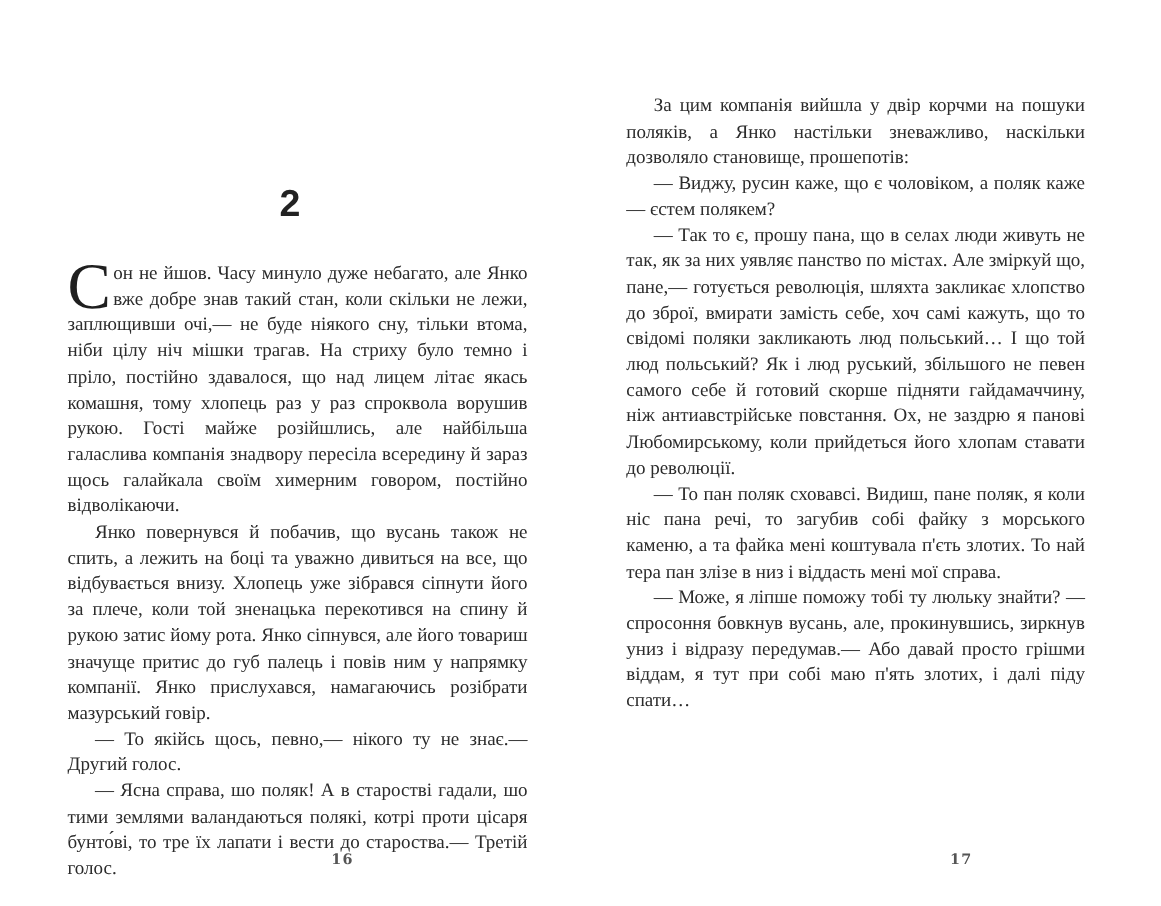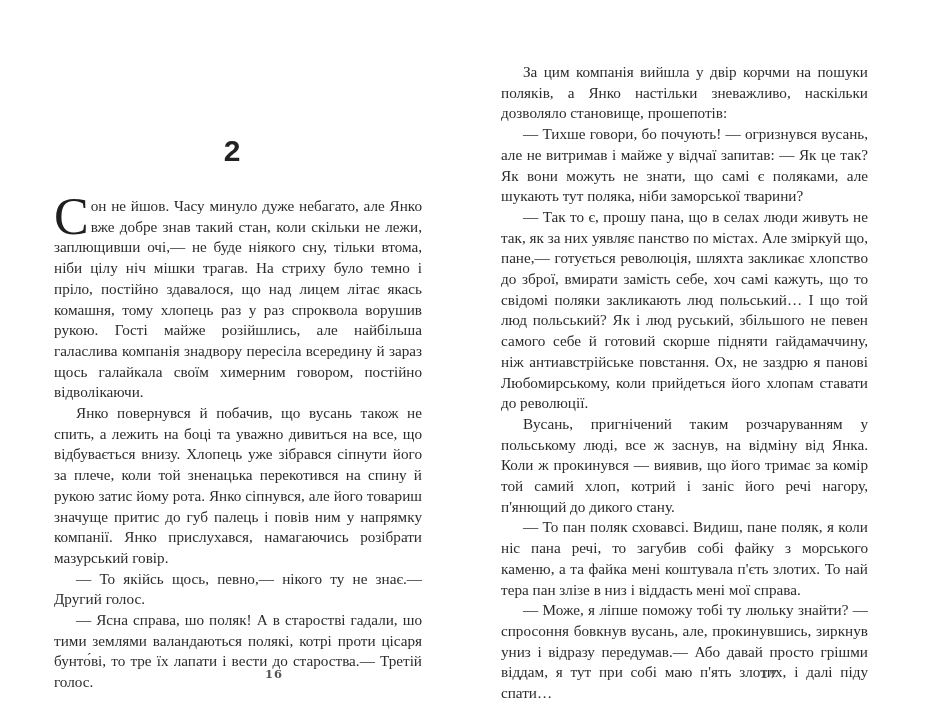--- a/index.html
+++ b/index.html
@@ -10,21 +10,21 @@
     body {
       width: 929px;
       height: 725px;
       position: relative;
       overflow: hidden;
       font-family: "Liberation Serif", "DejaVu Serif", serif;
       color: #2a2a2a;
     }
     .page {
       position: absolute;
-      top: 0;
+      top: 13px;
       height: 607px;
     }
     .page-left { left: 0; width: 464px; }
     .page-right { left: 465px; width: 464px; }
 
     .chapter-number {
       position: absolute;
       left: 0;
       width: 464px;
       top: 134px;
@@ -94,21 +94,20 @@
     <p>— То якійсь щось, певно,— нікого ту не знає.— Другий голос.</p>
     <p>— Ясна справа, шо поляк! А в старостві гадали, шо тими землями валандаються полякі, котрі проти цісаря бунто́ві, то тре їх лапати і вести до староства.— Третій голос.</p>
 
   </div>
   <div class="page-number">16</div>
 </div>
 
 <div class="page page-right">
   <div class="text-block">
     <p>За цим компанія вийшла у двір корчми на пошуки поляків, а Янко настільки зневажливо, наскільки дозволяло становище, прошепотів:</p>
-    <p>— Тихше говори, бо почують! — огризнувся вусань, але не витримав і майже у відчаї запитав: — Як це так? Як вони можуть не знати, що самі є поляками, але шукають тут поляка, ніби заморської тварини?</p>
+    <p>— Виджу, русин каже, що є чоловіком, а поляк каже — єстем полякем?</p>
     <p>— Так то є, прошу пана, що в селах люди живуть не так, як за них уявляє панство по містах. Але зміркуй що, пане,— готується революція, шляхта закликає хлопство до зброї, вмирати замість себе, хоч самі кажуть, що то свідомі поляки закликають люд польський… І що той люд польський? Як і люд руський, збільшого не певен самого себе й готовий скорше підняти гайдамаччину, ніж антиавстрійське повстання. Ох, не заздрю я панові Любомирському, коли прийдеться його хлопам ставати до революції.</p>
-    <p>Вусань, пригнічений таким розчаруванням у польському люді, все ж заснув, на відміну від Янка. Коли ж прокинувся — виявив, що його тримає за комір той самий хлоп, котрий і заніс його речі нагору, п'янющий до дикого стану.</p>
     <p>— То пан поляк сховавсі. Видиш, пане поляк, я коли ніс пана речі, то загубив собі файку з морського каменю, а та файка мені коштувала п'єть злотих. То най тера пан злізе в низ і віддасть мені мої справа.</p>
     <p>— Може, я ліпше поможу тобі ту люльку знайти? — спросоння бовкнув вусань, але, прокинувшись, зиркнув униз і відразу передумав.— Або давай просто грішми віддам, я тут при собі маю п'ять злотих, і далі піду спати…</p>
 
   </div>
   <div class="page-number">17</div>
 </div>
 
 </body></html>

